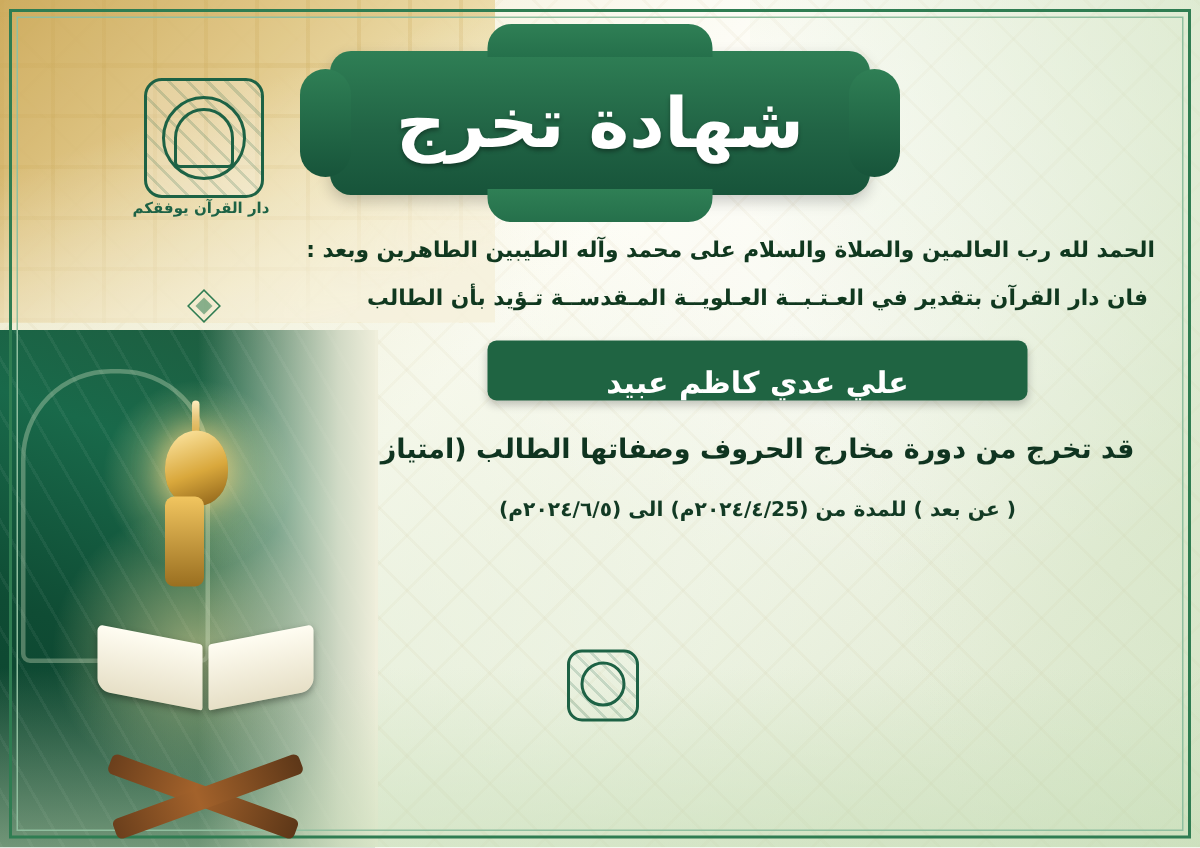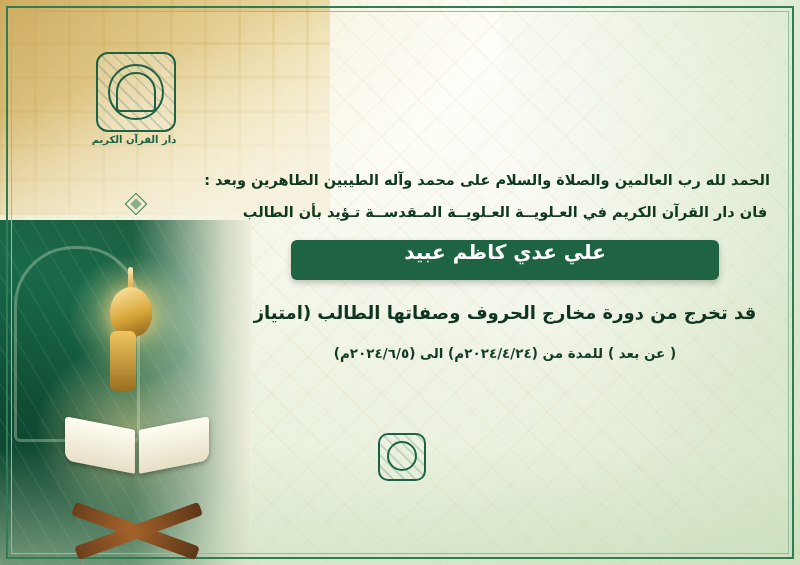--- a/index.html
+++ b/index.html
@@ -278,21 +278,21 @@
     content: "";
     position: absolute;
     inset: 3px;
     background: #2f7d52;
     opacity: 0.55;
   }
 
   
   .body {
     position: absolute;
-    top: 172px;
+    top: 159px;
     right: 30px;
     left: 240px;
     z-index: 4;
     text-align: center;
     direction: rtl;
     font-family: "DejaVu Sans", sans-serif;
     color: #14321f;
   }
   .line-praise {
     font-size: 14.5px;
@@ -304,27 +304,27 @@
   .line-statement {
     font-size: 14.5px;
     font-weight: bold;
     color: #10381f;
     letter-spacing: 0.5px;
     margin-bottom: 20px;
     white-space: nowrap;
   }
   .name-plate {
     margin: 0 auto 22px auto;
-    width: 428px;
+    width: 360px;
     height: 40px;
     background: linear-gradient(180deg, #2f8457 0%, #1f6442 60%, #16523６ 100%);
     background-color: #1f6442;
     border-radius: 6px;
     display: flex;
-    align-items: flex-start;
+    align-items: flex-end;
     justify-content: center;
     box-shadow: 0 3px 6px rgba(0,0,0,0.22);
   }
   .name-plate .student-name {
     color: #ffffff;
     font-size: 20px;
     font-weight: bold;
     letter-spacing: 1px;
   }
   .line-grade {
@@ -412,40 +412,45 @@
     <div class="pageL"></div>
     <div class="pageR"></div>
   </div>
 
   <div class="right-wash"></div>
   <div class="bottom-wash"></div>
 
   <div class="frame-outer"></div>
   <div class="frame-inner"></div>
 
+  <div class="title-banner">
+    <div class="title-notch top"></div>
+    <div class="title-notch bottom"></div>
+    <div class="title-text">شهادة تخرج</div>
+  </div>
 
   <div class="emblem">
     <div class="ring"></div>
     <div class="inner"></div>
     <div class="cap"></div>
-    <div class="emblem-caption">دار القرآن الكريم</div>
+    <div class="emblem-caption">دار القرآن يوفقكم</div>
   </div>
 
   <div class="ornament-diamond"></div>
 
   <div class="body">
     <div class="line-praise">الحمد لله رب العالمين والصلاة والسلام على محمد وآله الطيبين الطاهرين وبعد :</div>
-    <div class="line-statement">فان دار القرآن الكريم  في العـلويــة العـلويــة المـقدســة تـؤيد بأن الطالب</div>
+    <div class="line-statement">فان دار القرآن بتقدير  في العـتـبــة العـلويــة المـقدســة تـؤيد بأن الطالب</div>
 
     <div class="name-plate">
       <span class="student-name">علي عدي كاظم عبيد</span>
     </div>
 
     <div class="line-grade">قد تخرج من دورة مخارج الحروف وصفاتها  الطالب (امتياز</div>
-    <div class="line-dates">( عن بعد ) للمدة من (٢٠٢٤/٤/٢٤م) الى (٢٠٢٤/٦/٥م)</div>
+    <div class="line-dates">( عن بعد ) للمدة من (٢٠٢٤/٤/25م) الى (٢٠٢٤/٦/٥م)</div>
   </div>
 
   <div class="seal">
     <div class="ring"></div>
     <div class="inner"></div>
   </div>
 
 </div>
 
 </body></html>

